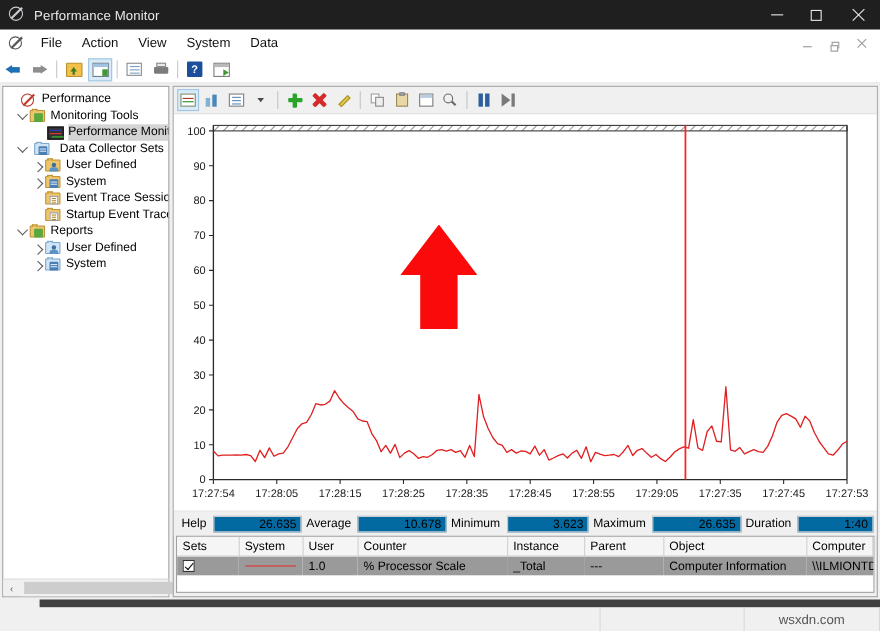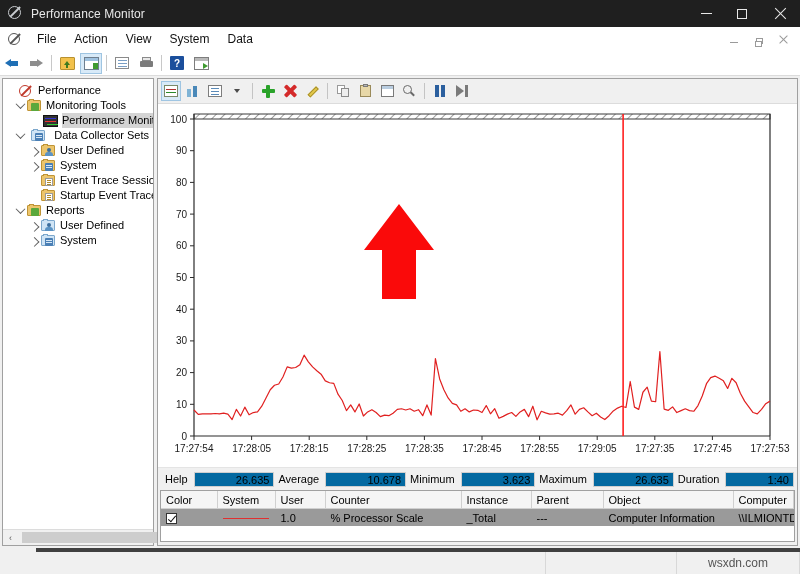--- a/index.html
+++ b/index.html
@@ -571,21 +571,21 @@
   .colorline {
     display: inline-block;
     width: 46px; height: 0;
     border-top: 1.5px solid #e03030;
     vertical-align: middle;
   }
 
   .statusbar {
     height: 22px;
     background: #f0f0f0;
-    border-top: 4px solid #404040;
+    border-top: 7px solid #404040;
     display: flex;
     align-items: center;
     flex: 0 0 auto;
     position: relative;
     margin-left: 36px;
   }
   .sb-cell { height: 22px; border-right: 1px solid #d8d8d8; }
   .sb-cell.a { flex: 1 1 auto; }
   .sb-cell.b { width: 130px; }
   .sb-cell.c { width: 122px; display:flex; align-items:center; justify-content:center;}
@@ -933,21 +933,21 @@
               <col style="width:58px">
               <col style="width:50px">
             <col style="width:136px">
               <col style="width:70px">
               <col style="width:72px">
             <col style="width:130px">
               <col>
           </colgroup>
           <thead>
             <tr>
-              <th>Color</th>
+              <th>Sets</th>
               <th>System</th>
               <th>User</th>
               <th>Counter</th>
               <th>Instance</th>
               <th>Parent</th>
               <th>Object</th>
               <th>Computer</th>
             </tr>
           </thead>
           <tbody>

